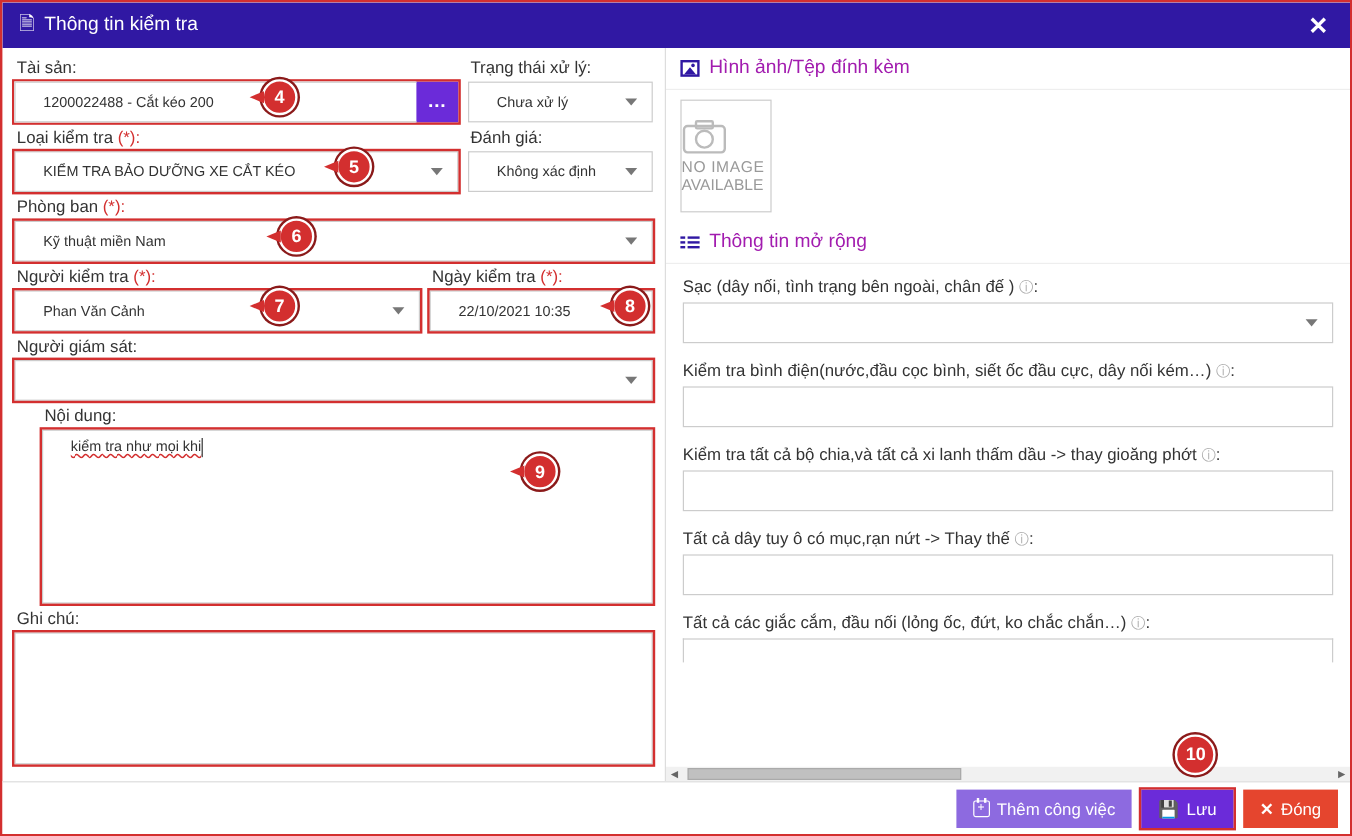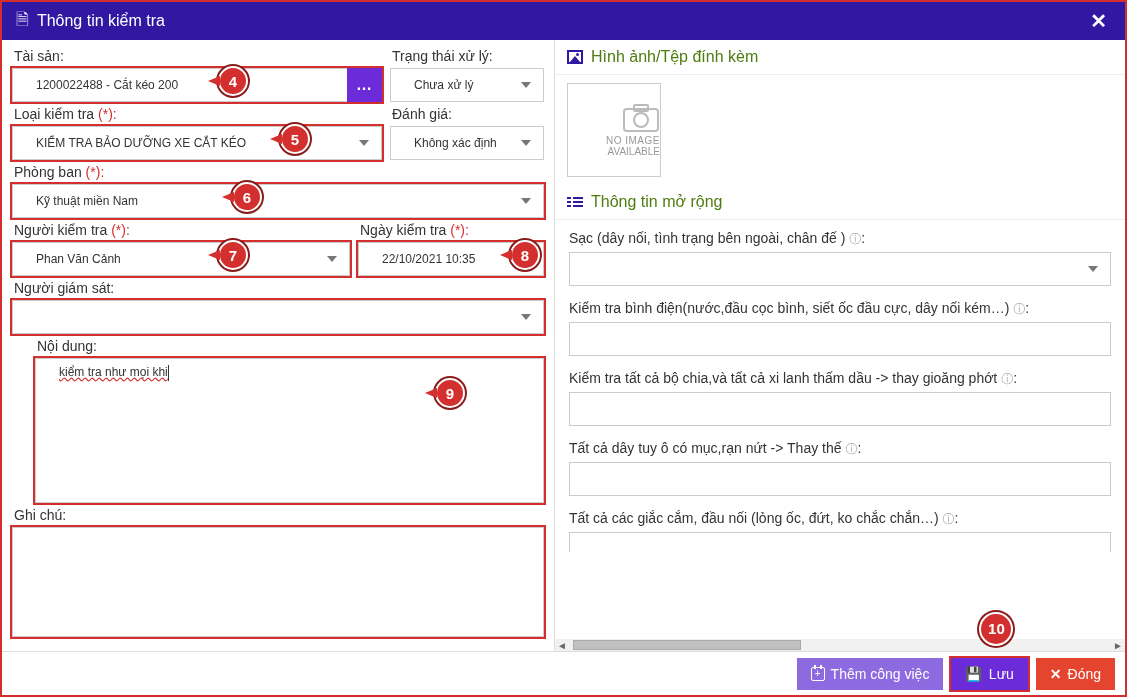--- a/index.html
+++ b/index.html
@@ -107,30 +107,30 @@
     .badge .tail {
       position: absolute; left: -10px; top: 10px;
       border-top: 5px solid transparent; border-bottom: 5px solid transparent;
       border-right: 12px solid #d32f2f;
     }
     .section-head {
       padding: 8px 12px;
       display: flex;
       align-items: center;
       gap: 8px;
-      color: #4d7c0f;
+      color: #a21caf;
       font-size: 16px;
       border-bottom: 1px solid #eee;
     }
     .attach-area { padding: 8px 12px; }
     .noimg {
-      width: 94px; height: 94px;
+      width: 76px; height: 94px;
       border: 1px solid #ccc;
-      display: flex; flex-direction: column; align-items: flex-end; justify-content: center;
-      color: #999; font-size: 10px; text-align: center;
+      display: flex; flex-direction: column; align-items: flex-start; justify-content: center;
+      color: #999; font-size: 13px; text-align: center;
     }
     .ext-fields {
       flex: 1;
       overflow-y: scroll;
       padding: 10px 14px;
       display: flex; flex-direction: column; gap: 14px;
     }
     .ext-fields .efg label { color: #333; font-size: 14px; }
     .ext-fields .efg .info { color: #aaa; font-size: 12px; }
     .ext-fields .efg .einput {

